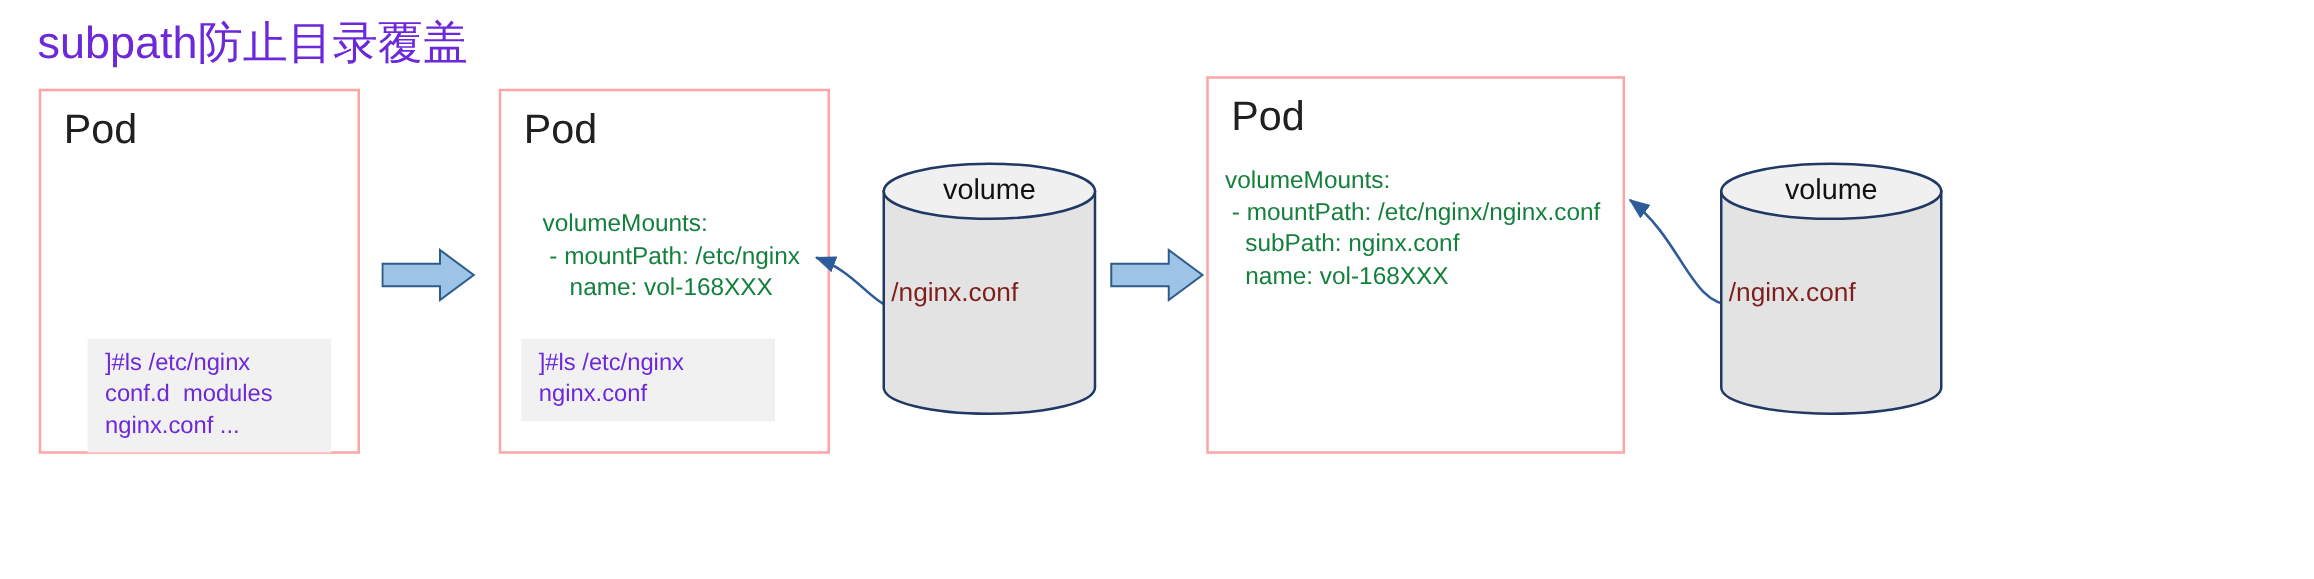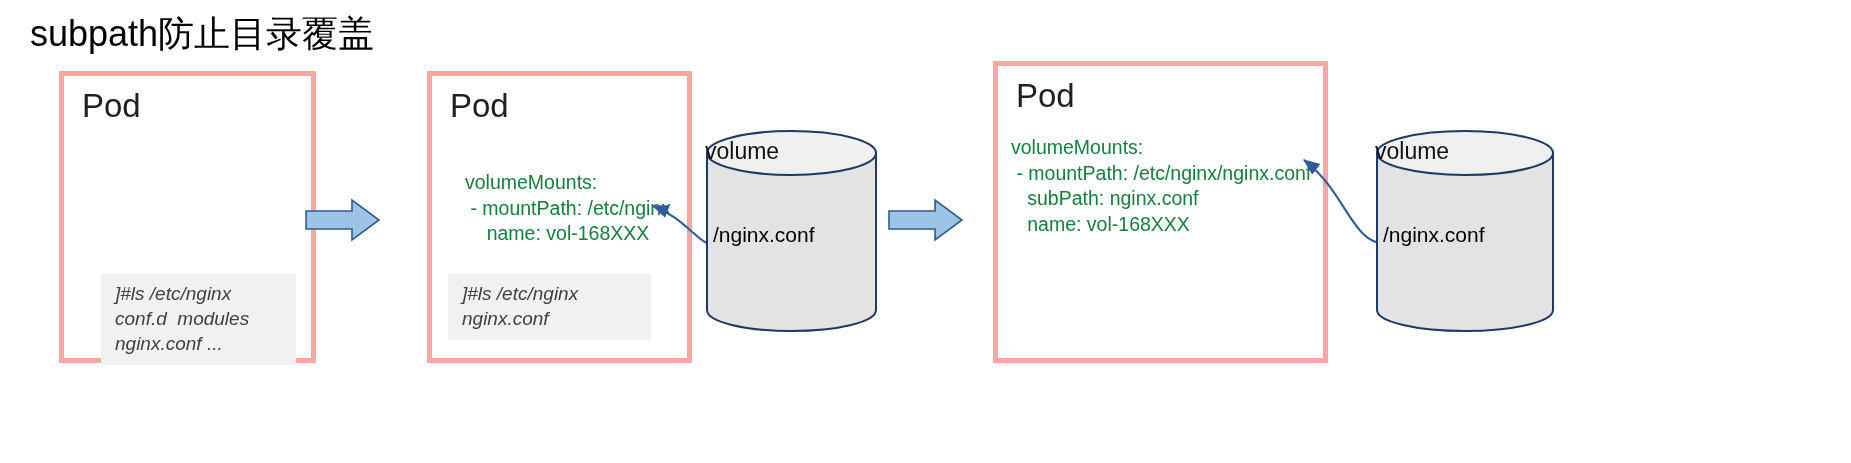--- a/index.html
+++ b/index.html
@@ -11,32 +11,31 @@
     overflow:hidden;
     -webkit-font-smoothing:antialiased;
   }
   .stage{position:absolute;left:0;top:0;width:1851px;height:463px;}
 
   
   .title{
     position:absolute;
     left:30px;top:10px;
     font-size:36px;
-    color:#000000;
+    color:#6d28d9;
     white-space:nowrap;
     letter-spacing:0px;
   }
 
   
   .pod{
     position:absolute;
     background:#ffffff;
-    border:5px solid #fca5a5;
+    border:2px solid #fca5a5;
     box-sizing:border-box;
-    margin-left:28px;
   }
   .pod-title{
     position:absolute;
     left:18px;top:10px;
     font-size:33px;
     color:#202020;
     line-height:40px;
     white-space:nowrap;
   }
 
@@ -48,44 +47,43 @@
     color:#15803d;
     white-space:pre;
   }
 
   
   .term{
     position:absolute;
     background:#f1f1f1;
     font-size:19px;
     line-height:25px;
-    color:#404040;
+    color:#6d28d9;
     white-space:pre;
     padding:7px 12px 9px 14px;
     box-sizing:border-box;
-    font-style:italic;
   }
 
   
   .blockarrow{position:absolute;}
 
   
   .cyl{position:absolute;}
   .cyl-label{
     position:absolute;
     width:100%;
-    text-align:left;
+    text-align:center;
     font-size:23px;
     color:#111111;
     white-space:nowrap;
   }
   .cyl-inner{
     position:absolute;
     font-size:21px;
-    color:#000000;
+    color:#7f1d1d;
     white-space:nowrap;
   }
 
   
   .curve{position:absolute;overflow:visible;}
 </style>
 </head>
 <body>
 
 <div class="stage">

